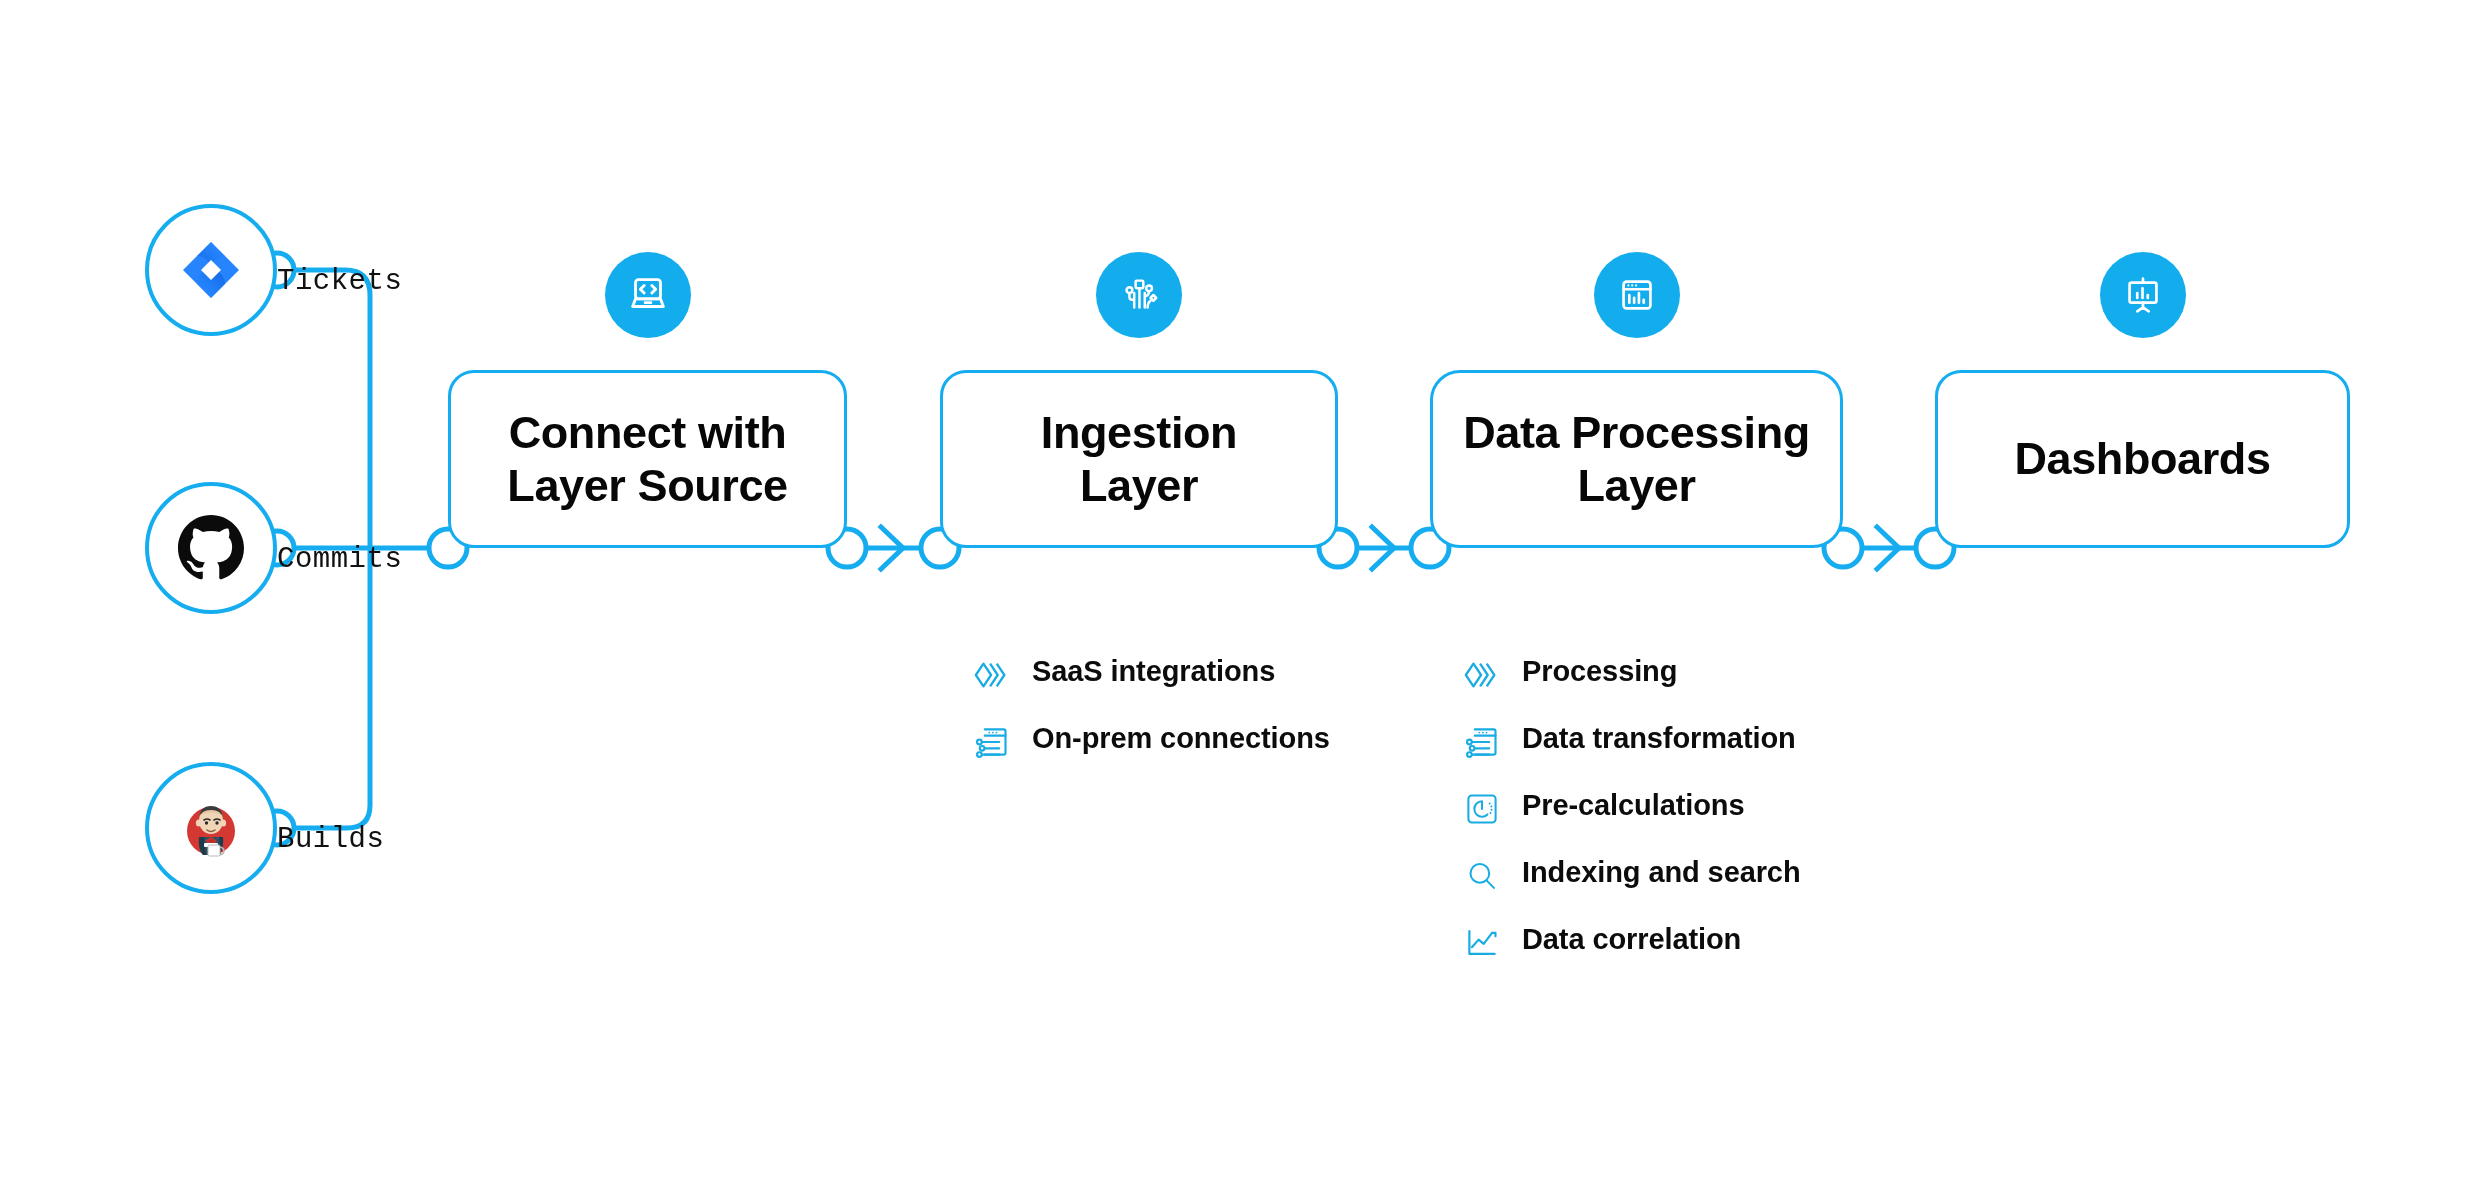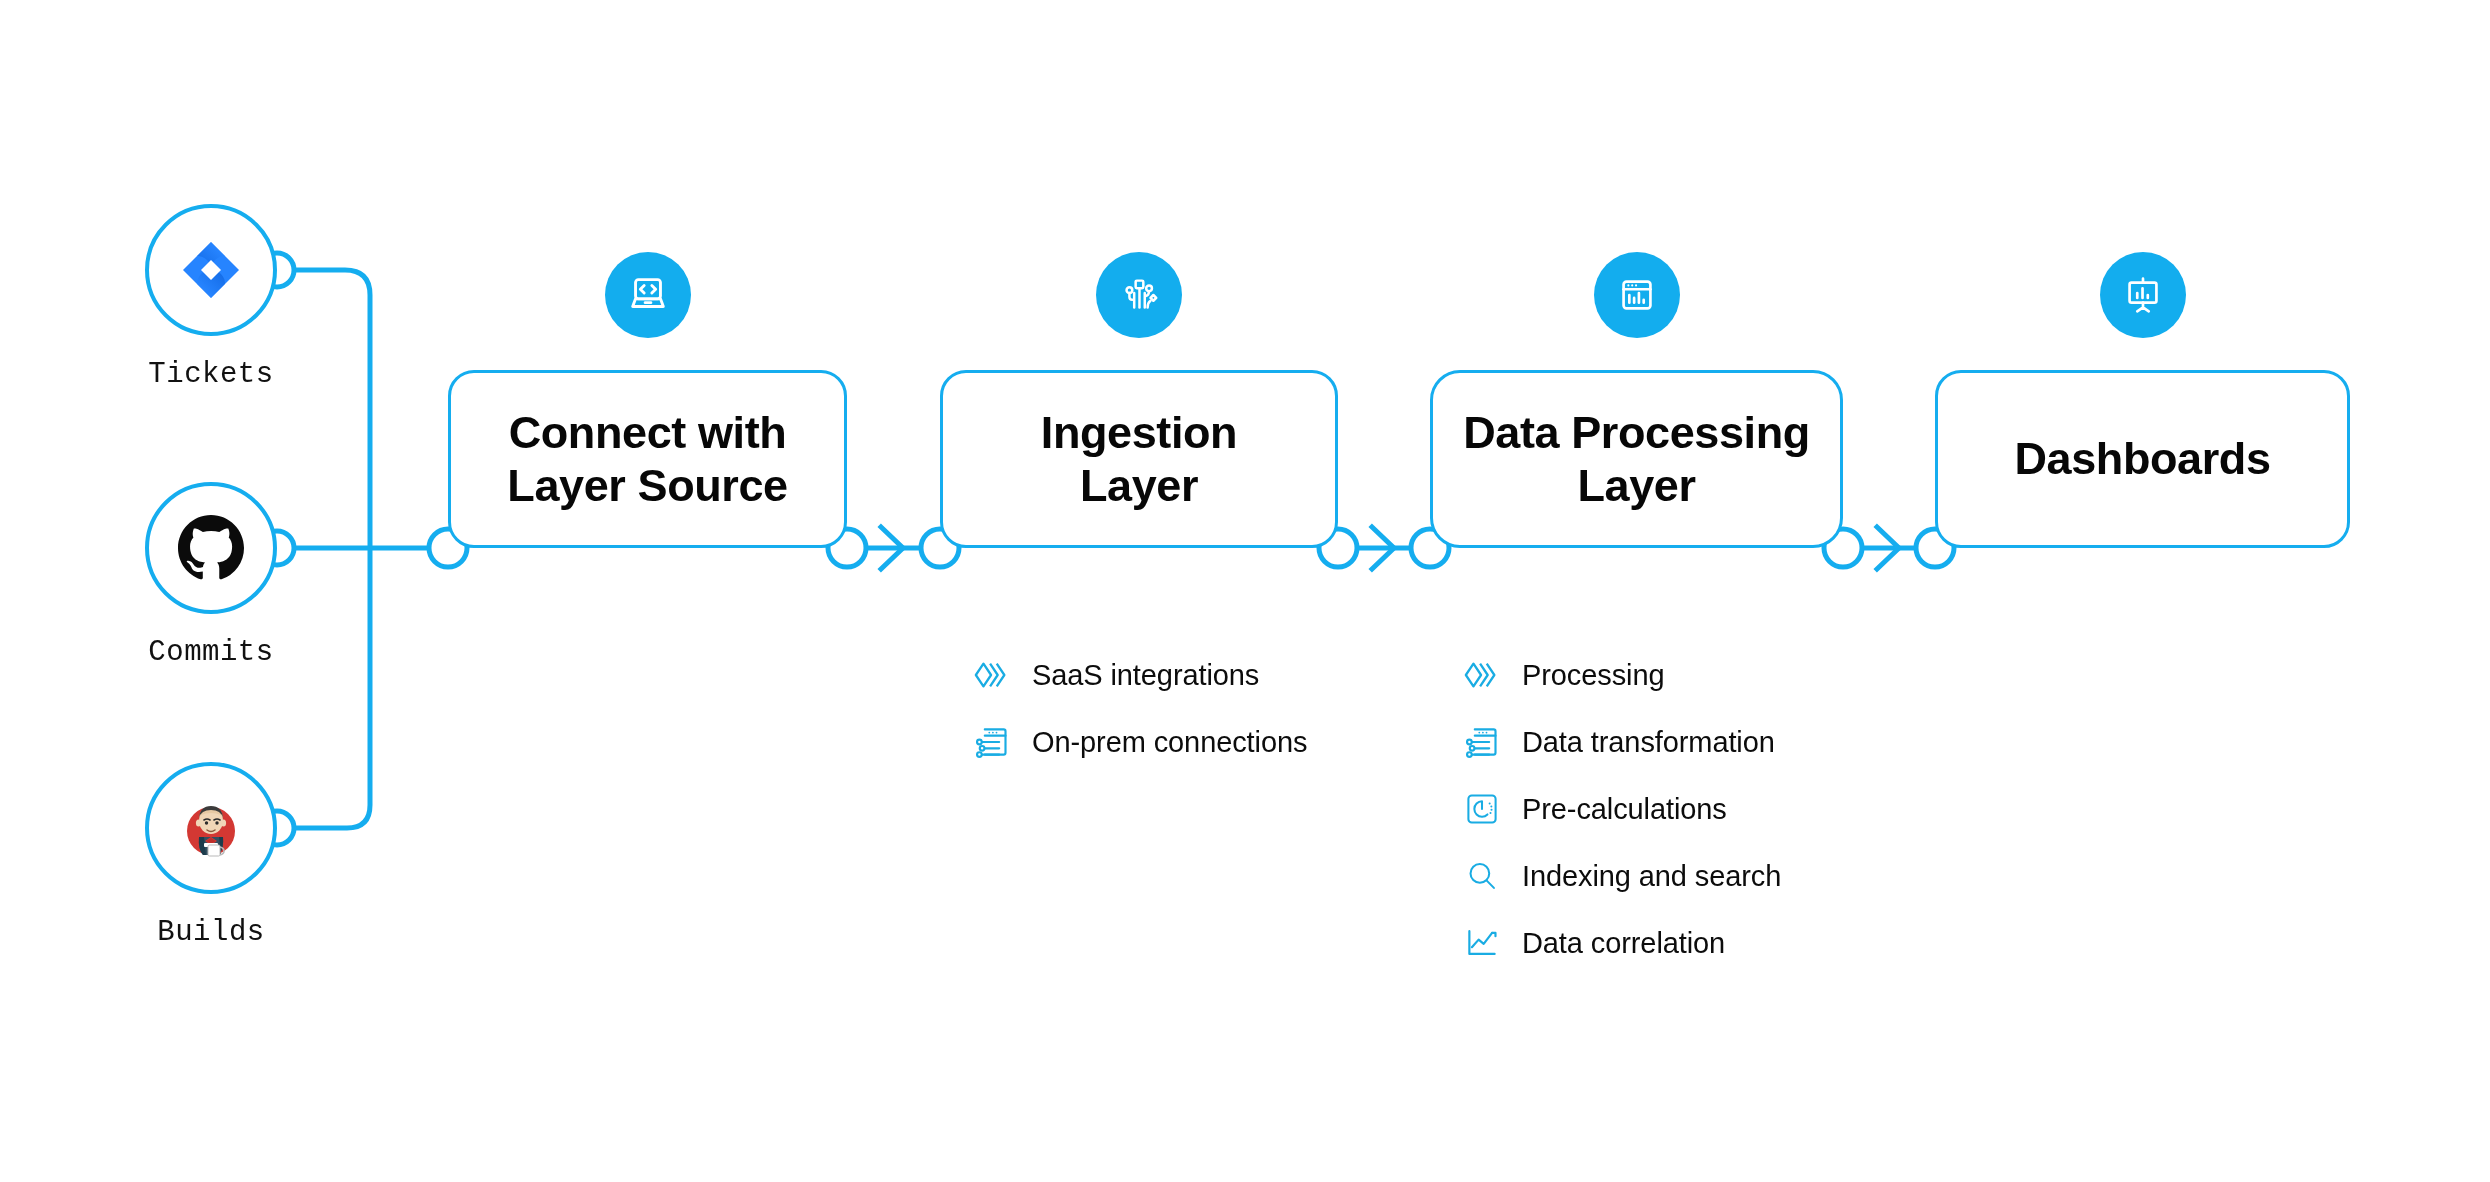--- a/index.html
+++ b/index.html
@@ -7,21 +7,21 @@
     width:2490px;height:1182px;overflow:hidden;
     font-family:"Liberation Sans", sans-serif;
     -webkit-font-smoothing:antialiased;
   }
   #stage{position:relative;width:2490px;height:1182px;background:#fff;}
 
   
   #wires{position:absolute;left:0;top:0;width:2490px;height:1182px;}
 
   
-  .src-node{position:absolute;display:flex;flex-direction:column;align-items:center;}
+  .src-node{position:absolute;display:flex;flex-direction:row;align-items:center;}
   .src-circle{
     width:132px;height:132px;border-radius:50%;
     border:4px solid #15ADEF;background:#fff;
     display:flex;align-items:center;justify-content:center;
     box-sizing:border-box;
   }
   .src-label{
     margin-top:22px;
     font-family:"Liberation Mono","DejaVu Sans Mono",monospace;
     font-size:29px;color:#111;letter-spacing:.5px;white-space:nowrap;
@@ -42,21 +42,21 @@
   }
   .proc-icon{
     position:absolute;
     width:86px;height:86px;border-radius:50%;
     background:#13ADEE;
     display:flex;align-items:center;justify-content:center;
   }
 
   
   .blist{position:absolute;}
-  .bitem{display:flex;align-items:center;margin-bottom:27px;height:40px;}
+  .bitem{display:flex;margin-bottom:27px;height:40px;font-weight:bold;}
   .bicon{width:40px;height:40px;flex:none;display:flex;align-items:center;justify-content:center;margin-right:20px;}
   .btext{font-size:29px;color:#0c0c0c;white-space:nowrap;letter-spacing:-.1px;}
 </style>
 </head>
 <body>
 
 <div id="stage">
 
   <svg id="wires" viewBox="0 0 2490 1182">
     <g fill="none" stroke="#15ADEF" stroke-width="5">

